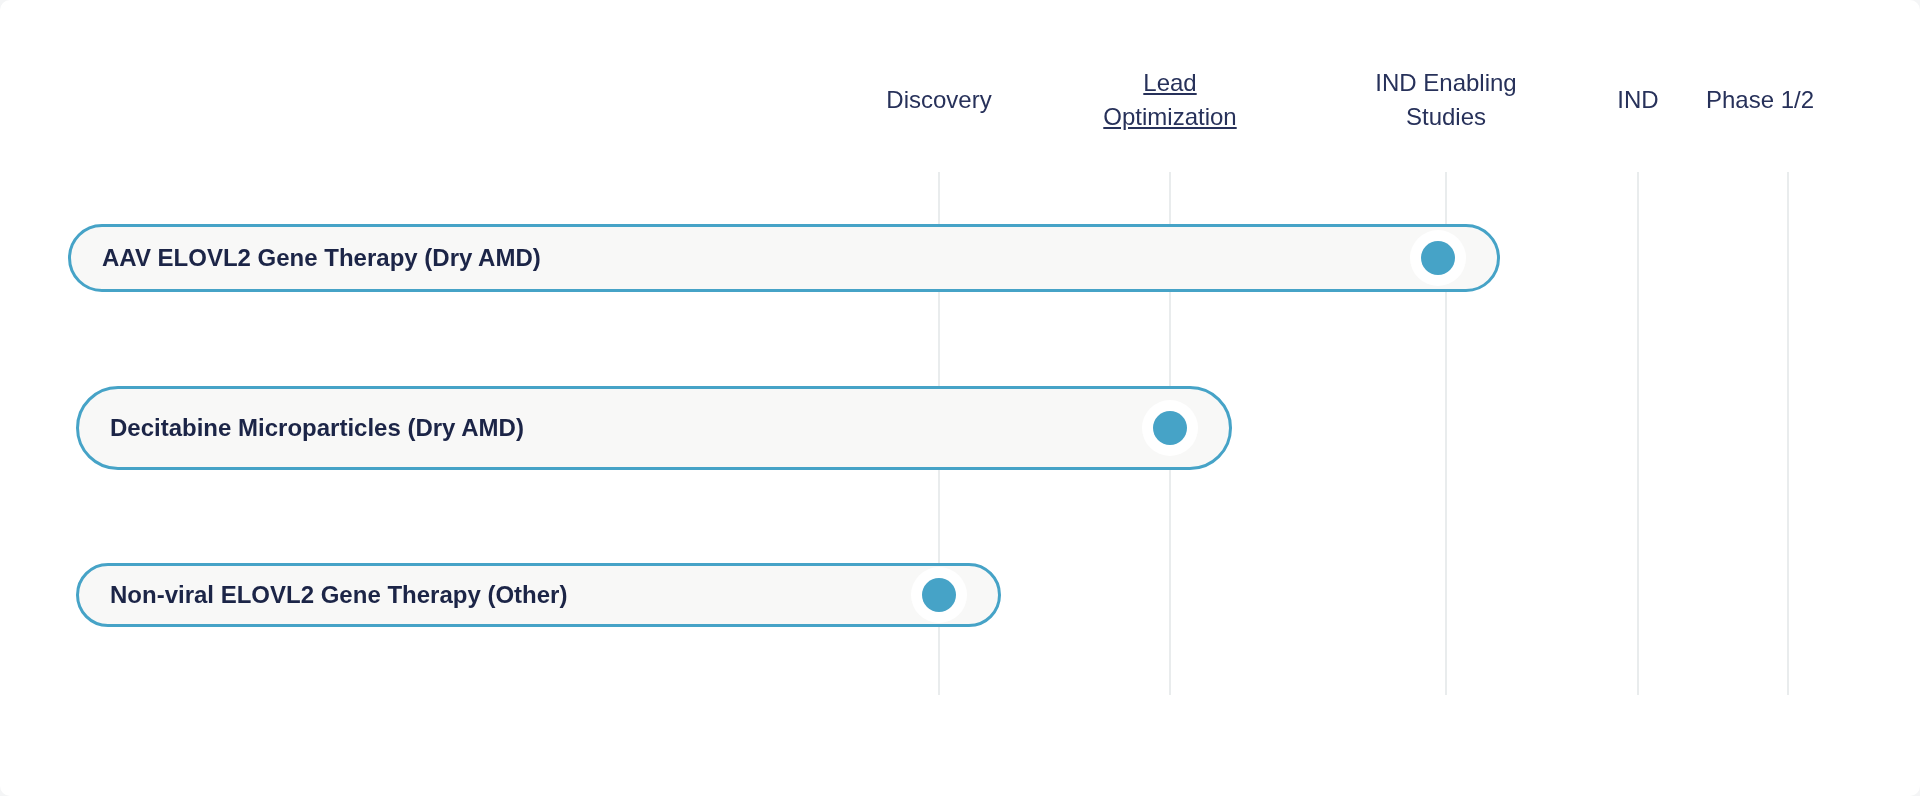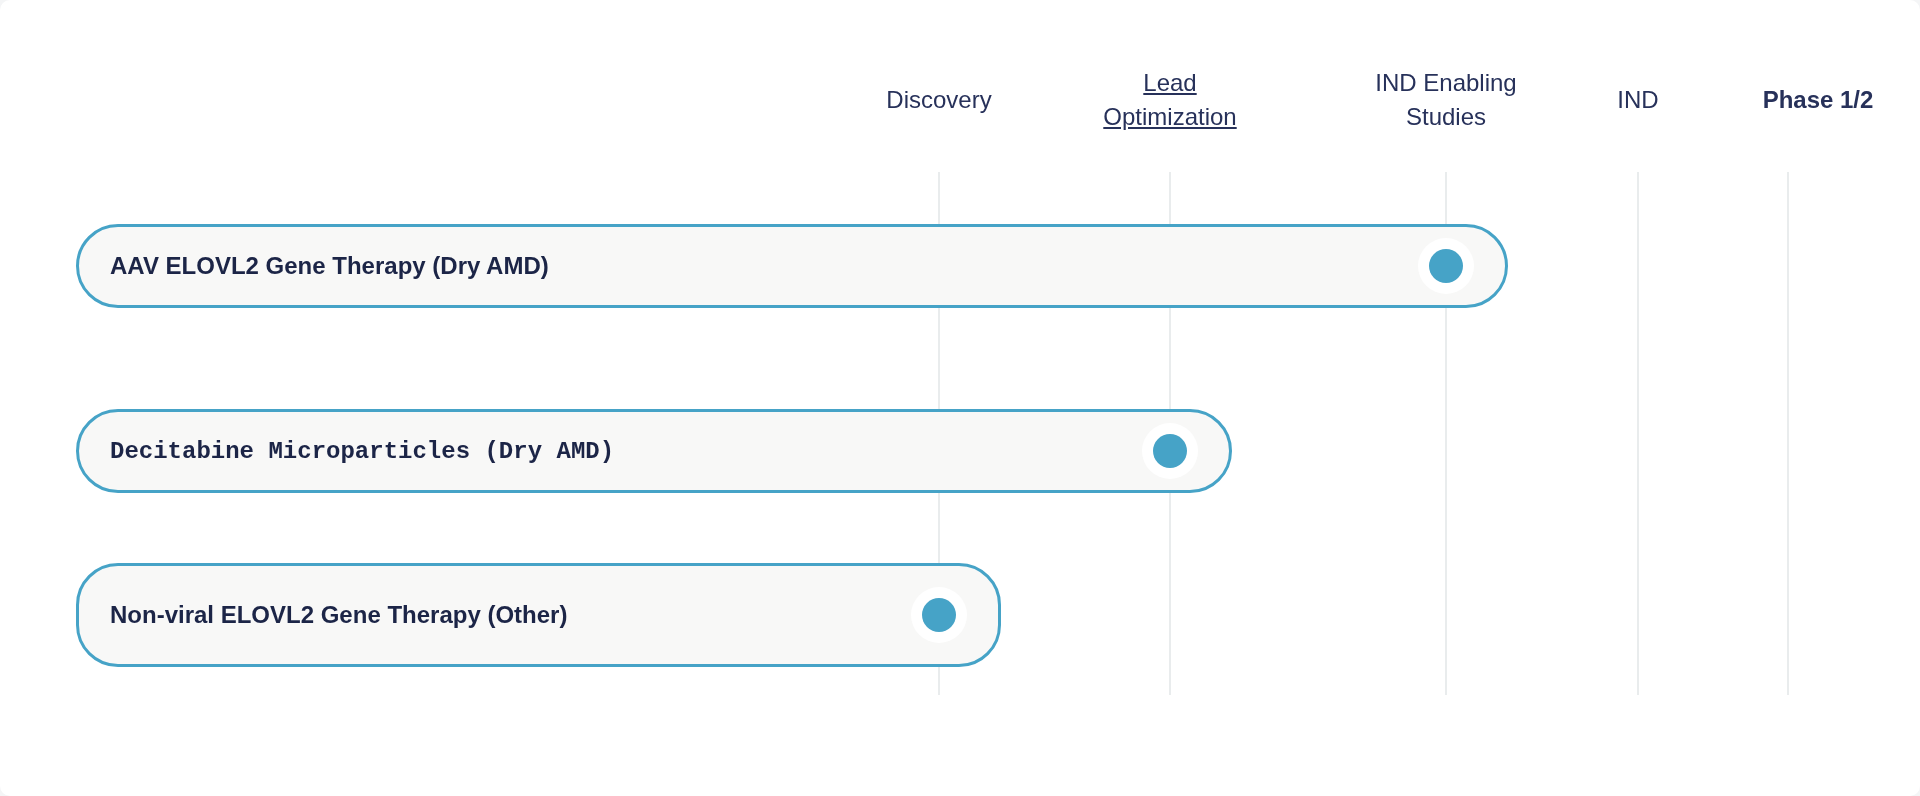--- a/index.html
+++ b/index.html
@@ -82,36 +82,36 @@
   <div class="gridline" style="left: 939px; top: 172px; height: 523px;"></div>
   <div class="gridline" style="left: 1170px; top: 172px; height: 523px;"></div>
   <div class="gridline" style="left: 1446px; top: 172px; height: 523px;"></div>
   <div class="gridline" style="left: 1638px; top: 172px; height: 523px;"></div>
   <div class="gridline" style="left: 1788px; top: 172px; height: 523px;"></div>
 
   <div class="col-header" style="left: 939px;">Discovery</div>
   <div class="col-header" style="left: 1170px; text-decoration: underline;">Lead Optimization</div>
   <div class="col-header" style="left: 1638px;">IND</div>
   <div class="col-header" style="left: 1446px;">IND Enabling Studies</div>
-  <div class="col-header" style="left: 1818px; font-weight: bold;">Phase 1/2</div>
+  <div class="col-header" style="left: 1760px;">Phase 1/2</div>
 
-  <div class="pill" style="left: 76px; top: 224px; width: 1432px; height: 84px;">
+  <div class="pill" style="left: 68px; top: 224px; width: 1432px; height: 68px;">
     <span class="pill-label">AAV ELOVL2 Gene Therapy (Dry AMD)</span>
     <span class="dot" style="width: 56px; height: 56px; left: 1339px;">
       <span class="dot-core" style="width: 34px; height: 34px;"></span>
     </span>
   </div>
 
-  <div class="pill" style="left: 76px; top: 409px; width: 1156px; height: 84px; font-family: Liberation Mono, monospace;">
+  <div class="pill" style="left: 76px; top: 386px; width: 1156px; height: 84px;">
     <span class="pill-label">Decitabine Microparticles (Dry AMD)</span>
     <span class="dot" style="width: 56px; height: 56px; left: 1063px;">
       <span class="dot-core" style="width: 34px; height: 34px;"></span>
     </span>
   </div>
 
-  <div class="pill" style="left: 76px; top: 563px; width: 925px; height: 104px;">
+  <div class="pill" style="left: 76px; top: 563px; width: 925px; height: 64px;">
     <span class="pill-label">Non-viral ELOVL2 Gene Therapy (Other)</span>
     <span class="dot" style="width: 56px; height: 56px; left: 832px;">
       <span class="dot-core" style="width: 34px; height: 34px;"></span>
     </span>
   </div>
 
 </div>
 
 </body></html>

